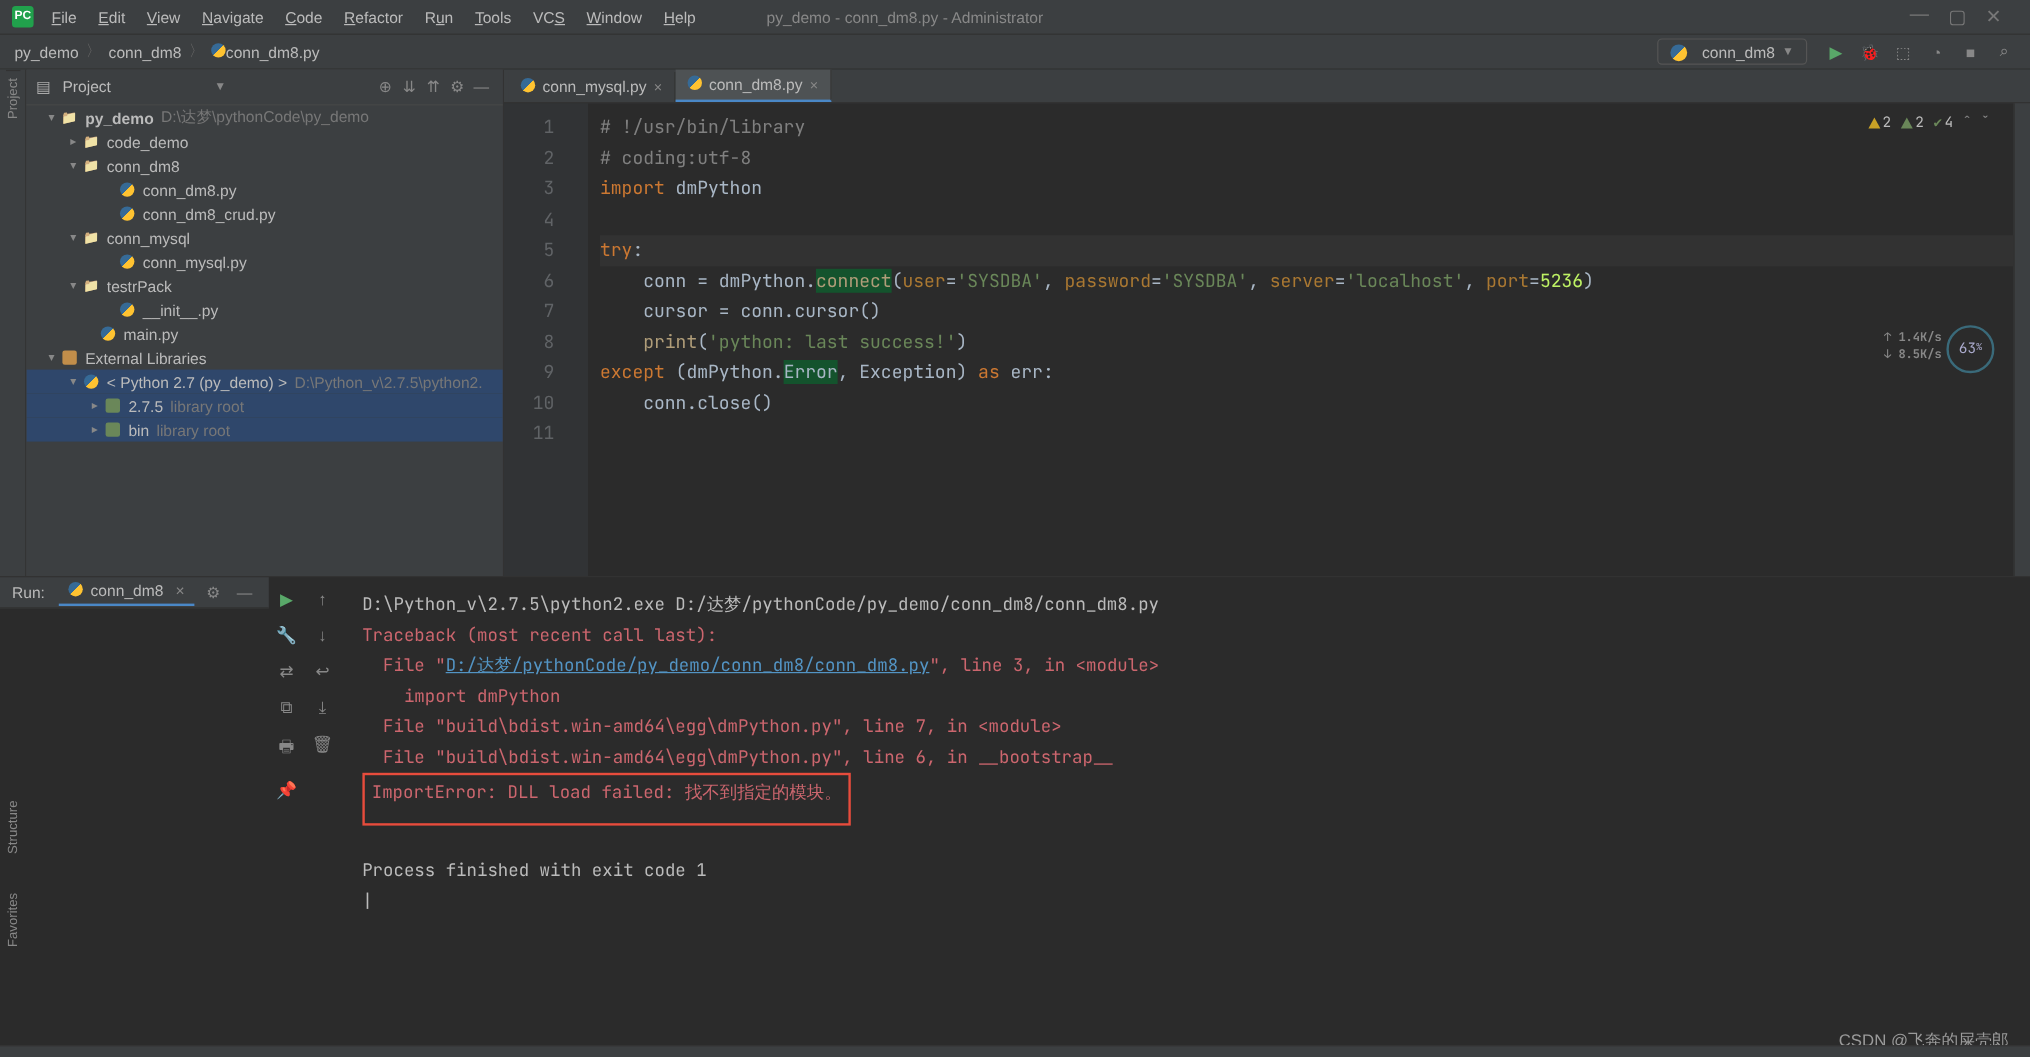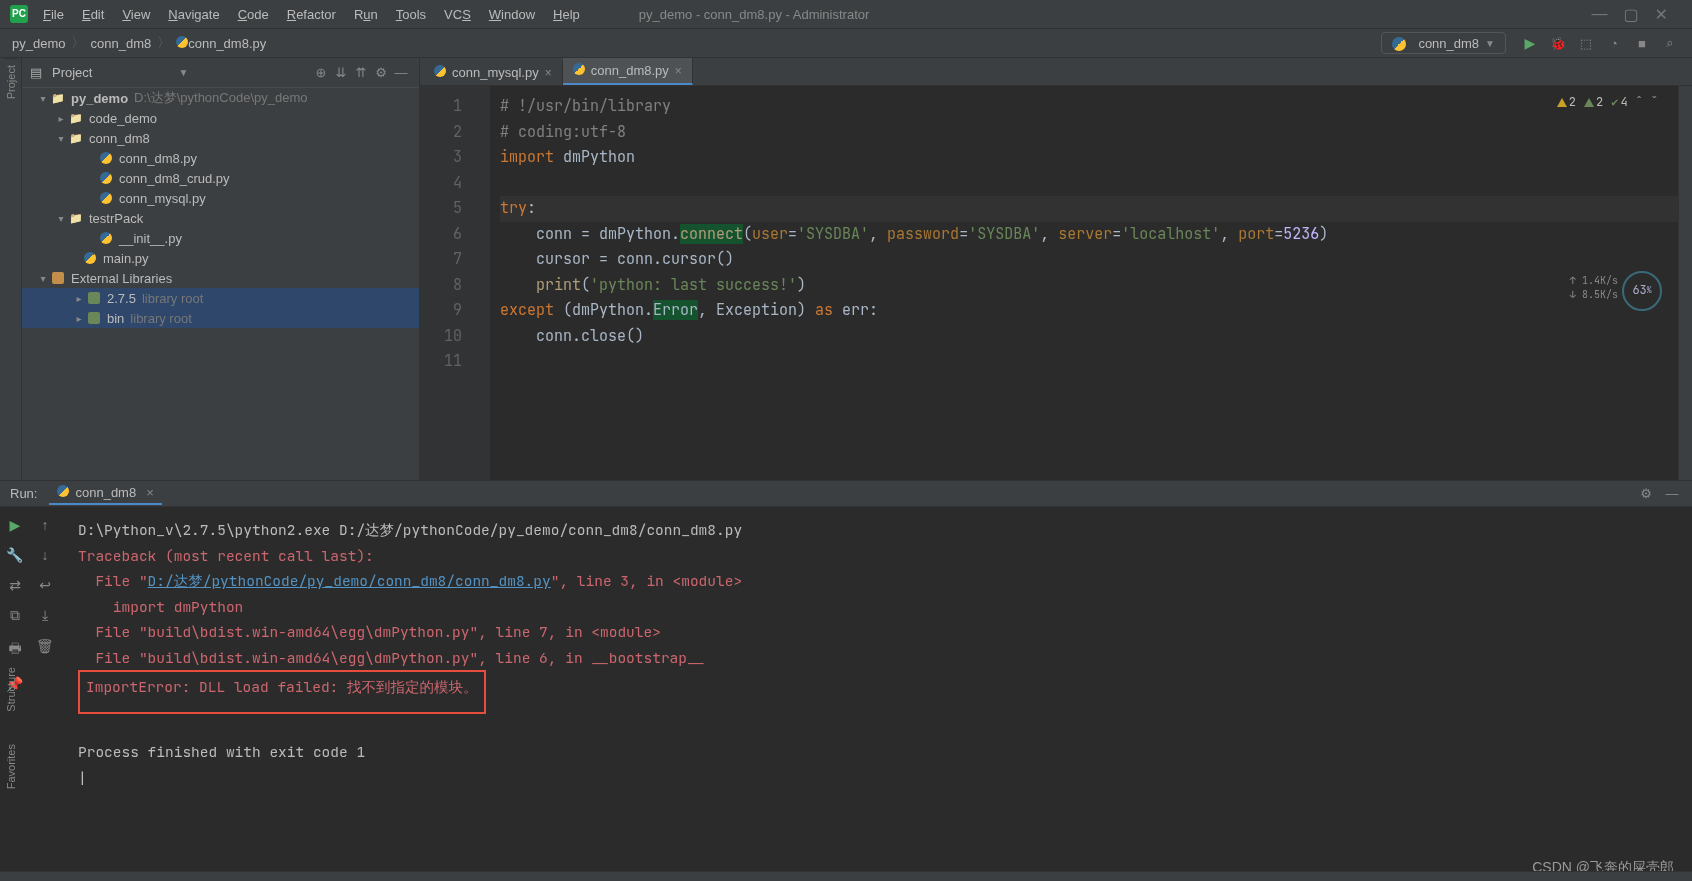--- a/index.html
+++ b/index.html
@@ -71,38 +71,38 @@
 .gutter-nums{ width:50px; text-align:right; padding:8px 8px 0 0; color:#606366; background:#313335; }
 .gutter-marks{ width:20px; background:#313335;}
 .code{ padding:8px 0 0 10px; position:relative; flex:1;}
 .code .cl{ white-space:pre;}
 .cur-line{ background:#323232;}
 
 .c-cmt{ color:#808080;}
 .c-kw{ color:#cc7832;}
 .c-fn{ color:#b09d79;}
 .c-str{ color:#6a8759;}
-.c-num{ color:#c4b5fd;}
+.c-num{ color:#bef264;}
 .c-param{ color:#aa7832;}
 .c-id{ color:#a9b7c6;}
 .c-hl{ background:#14532d;}
 .code-bc{ padding-left:10px; color:#888; font-size:12px; background:#313335;}
 
 .inspect-bar{ position:absolute; top:4px; right:20px; display:flex; gap:8px; font-size:12px;}
 .inspect-bar span{ display:inline-flex; align-items:center; gap:2px;}
 .insp-tri{ display:inline-block; width:0;height:0;border-left:5px solid transparent;border-right:5px solid transparent;}
 .insp-y{ border-bottom:9px solid #c9a126;}
 .insp-g{ border-bottom:9px solid #6a8759;}
 .insp-chk{ color:#6a8759;}
 
 .perf{ position:absolute; right:16px; top:185px; width:40px; height:40px; border-radius:50%; border:2px solid #3a6a7a; display:flex;align-items:center;justify-content:center;color:#aac;font-size:12px;}
-.perf-txt{ position:absolute; right:60px; top:188px; font-size:10px; color:#888; line-height:14px; text-align:right;}
+.perf-txt{ position:absolute; right:60px; top:188px; font-size:10px; color:#888; line-height:14px; text-align:right;font-weight:bold;}
 .right-gutter{ width:14px; background:#3c3f41; border-left:1px solid #323232;}
 
-.run-panel{ height:400px; position:absolute; left:0; right:0; bottom:10px; top:480px; display:flex; flex-direction:column; background:#2b2b2b; border-top:1px solid #323232;}
+.run-panel{ height:400px; position:absolute; left:0; right:0; bottom:10px; top:480px; display:flex; flex-direction:row; background:#2b2b2b; border-top:1px solid #323232;}
 .run-head{ height:26px; display:flex; align-items:center; background:#3c3f41; padding:0 10px; border-bottom:1px solid #323232;}
 .run-head .rlabel{ color:#bbb; margin-right:12px;}
 .run-head .rtab{ display:flex;align-items:center;gap:6px;padding:3px 8px; border-bottom:2px solid #4a88c7;}
 .run-head .rtab .ti::before{content:"";display:inline-block;width:12px;height:12px;border-radius:50%;background:linear-gradient(135deg,#366a96 50%,#ffc331 50%);}
 .run-head .spacer{flex:1;}
 .run-head .tool{ width:20px;text-align:center;color:#888;margin-left:6px;}
 .run-body{ flex:1; display:flex;}
 .run-tools{ width:60px; display:flex;}
 .rt-col{ width:30px; display:flex;flex-direction:column;align-items:center;gap:14px;padding-top:10px;}
 .rt-col span{ color:#888; font-size:14px;}
@@ -206,20 +206,26 @@
           <span class="icon ico-py"></span>
           <span class="label">conn_dm8.py</span>
         </div>
       <div class="tree-row">
           <span class="tw" style="width:62px"></span>
           <span class="arrow none"></span>
           <span class="icon ico-py"></span>
           <span class="label">conn_dm8_crud.py</span>
         </div>
       <div class="tree-row">
+          <span class="tw" style="width:32px"></span>
+          <span class="arrow open"></span>
+          <span class="icon ico-folder"></span>
+          <span class="label">conn_mysql</span>
+        </div>
+      <div class="tree-row">
           <span class="tw" style="width:62px"></span>
           <span class="arrow none"></span>
           <span class="icon ico-py"></span>
           <span class="label">conn_mysql.py</span>
         </div>
       <div class="tree-row">
           <span class="tw" style="width:32px"></span>
           <span class="arrow open"></span>
           <span class="icon ico-folder"></span>
           <span class="label">testrPack</span>
@@ -234,20 +240,27 @@
           <span class="tw" style="width:46px"></span>
           <span class="arrow none"></span>
           <span class="icon ico-py"></span>
           <span class="label">main.py</span>
         </div>
       <div class="tree-row">
           <span class="tw" style="width:14px"></span>
           <span class="arrow open"></span>
           <span class="icon ico-lib"></span>
           <span class="label">External Libraries</span>
+        </div>
+      <div class="tree-row sel">
+          <span class="tw" style="width:32px"></span>
+          <span class="arrow open"></span>
+          <span class="icon ico-py"></span>
+          <span class="label">&lt; Python 2.7 (py_demo) &gt;</span>
+          <span class="hint">D:\Python_v\2.7.5\python2.</span>
         </div>
       <div class="tree-row sel">
           <span class="tw" style="width:50px"></span>
           <span class="arrow closed"></span>
           <span class="icon ico-pkg"></span>
           <span class="label">2.7.5</span>
           <span class="hint">library root</span>
         </div>
       <div class="tree-row sel">
           <span class="tw" style="width:50px"></span>

